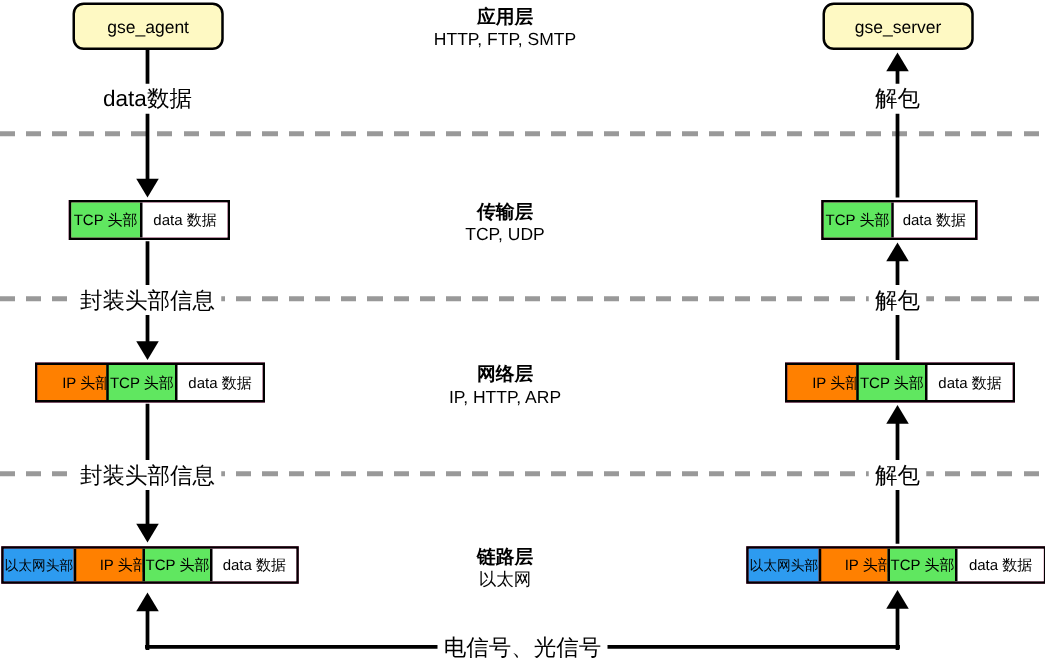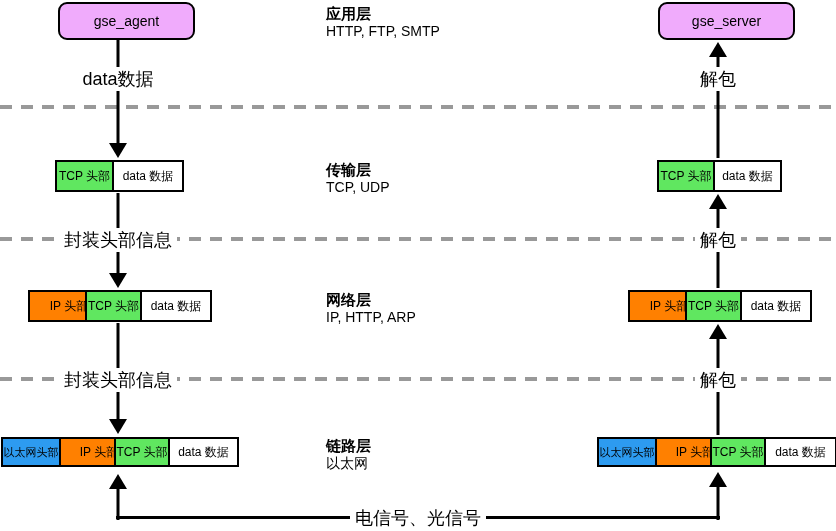--- a/index.html
+++ b/index.html
@@ -7,22 +7,22 @@
     position:relative; width:836px; height:531px; background:#ffffff;
     font-family:"Liberation Sans", sans-serif; overflow:hidden; color:#000;
   }
   
   .dash-line {
     position:absolute; left:0; width:836px; height:4px;
     background:repeating-linear-gradient(90deg, #999999 0 12px, transparent 12px 21px);
   }
   
   .node {
-    position:absolute; width:137px; height:38px; box-sizing:border-box;
-    border:2px solid #000; border-radius:9px; background:#f0abfc;
+    position:absolute; width:121px; height:38px; box-sizing:border-box;
+    border:2px solid #000; border-radius:9px; background:#fef9c3;
     display:flex; align-items:center; justify-content:center; font-size:14px;
   }
   
   .packet {
     position:absolute; display:flex; box-sizing:border-box;
     border:2px solid #000; background:#ec4899;
   }
   .seg {
     display:flex; align-items:center; justify-content:center;
     font-size:12px; white-space:nowrap; box-sizing:border-box;
@@ -45,21 +45,21 @@
     border-left:9px solid transparent; border-right:9px solid transparent;
     border-top:15px solid #000;
   }
   .arrow.up .shaft { top:13px; }
   .arrow.up::after {
     content:""; position:absolute; left:50%; transform:translateX(-50%); top:0;
     border-left:9px solid transparent; border-right:9px solid transparent;
     border-bottom:15px solid #000;
   }
   
-  .layer-label { position:absolute; left:326px; width:200px; text-align:left; }
+  .layer-label { position:absolute; left:304px; width:200px; text-align:center; }
   .layer-label .title { font-weight:bold; font-size:15px; line-height:17px; }
   .layer-label .protocols { font-size:14px; line-height:17px; margin-top:1px; }
   
   .flow-label {
     position:absolute; transform:translate(-50%,-50%); background:#fff;
     padding:0 5px; font-size:18px; white-space:nowrap; z-index:5;
   }
   
   .hline { position:absolute; background:#000; height:3px; }
 </style>

